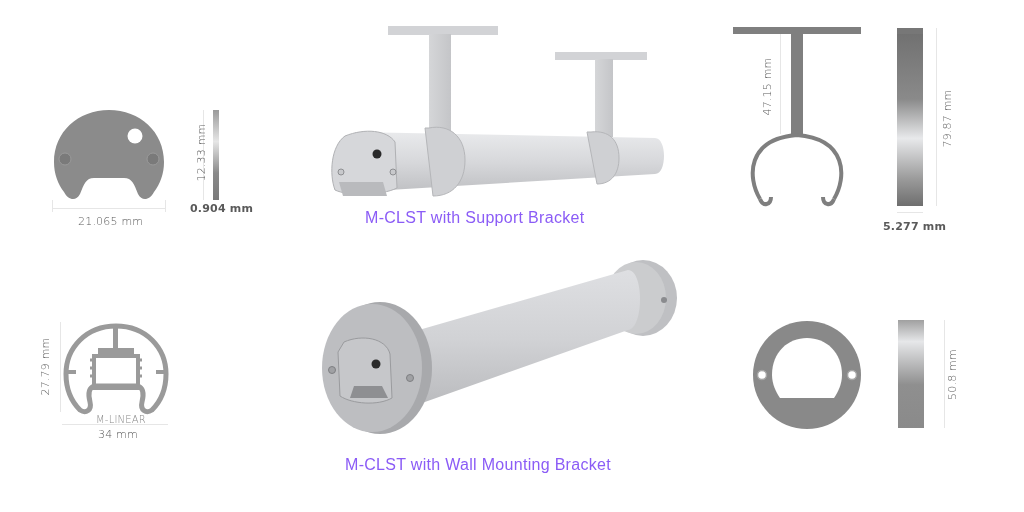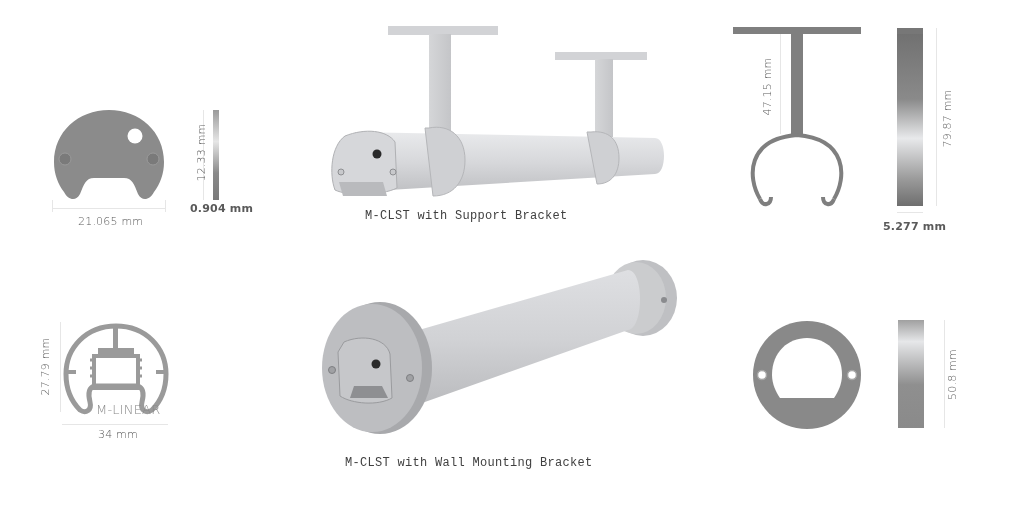--- a/index.html
+++ b/index.html
@@ -1,19 +1,19 @@
 <!DOCTYPE html>
 <html><head>
 <meta charset="utf-8">
 <style>
   html,body{margin:0;padding:0;background:#ffffff;}
   body{width:1024px;height:512px;position:relative;overflow:hidden;font-family:"Liberation Sans",sans-serif;color:#555;}
   .dim{position:absolute;font-size:11px;color:#5a5a5a;letter-spacing:0.2px;white-space:nowrap;font-family:"DejaVu Sans",sans-serif;font-weight:300;}
   .vert{transform:rotate(-90deg);transform-origin:center center;}
-  .caption{position:absolute;font-size:12px;color:#404040;white-space:nowrap;font-family:Liberation Mono, monospace;letter-spacing:0.3px;}
+  .caption{position:absolute;font-size:16px;color:#8b5cf6;white-space:nowrap;font-family:Liberation Sans, sans-serif;letter-spacing:0.3px;}
   .line{position:absolute;background:#e6e6e6;}
   svg{position:absolute;overflow:visible;}
 </style>
 </head>
 <body>
 
 <div>
   <svg style="left:52px;top:108px;" width="114" height="96" viewBox="0 0 114 96">
     <path d="M57 2 C88 2 112 24 112 54 C112 66 108 76 102 84 C98 92 90 94 86 86 C82 76 80 70 72 70 L42 70 C34 70 32 76 28 86 C24 94 16 92 12 84 C6 76 2 66 2 54 C2 24 26 2 57 2 Z" fill="#8b8b8b"></path>
     <circle cx="83" cy="28" r="7.5" fill="#ffffff"></circle>
@@ -106,21 +106,21 @@
 
 <div>
   <svg style="left:62px;top:322px;" width="108" height="92" viewBox="0 0 108 92">
     <path d="M54 4 C84 4 104 26 104 52 C104 68 98 80 90 88 C84 92 78 88 80 80 C82 72 82 66 76 64 L32 64 C26 66 26 72 28 80 C30 88 24 92 18 88 C10 80 4 68 4 52 C4 26 24 4 54 4 Z" fill="none" stroke="#9a9a9a" stroke-width="5"></path>
     <rect x="51" y="4" width="5" height="24" fill="#9a9a9a"></rect>
     <rect x="36" y="26" width="36" height="8" fill="#9a9a9a"></rect>
     <rect x="32" y="34" width="44" height="32" fill="none" stroke="#9a9a9a" stroke-width="4"></rect>
     <path d="M28 38 L32 38 M28 46 L32 46 M28 54 L32 54 M76 38 L80 38 M76 46 L80 46 M76 54 L80 54" stroke="#9a9a9a" stroke-width="3"></path>
     <path d="M4 50 L14 50 M94 50 L104 50" stroke="#9a9a9a" stroke-width="4"></path>
   </svg>
-  <div class="dim" style="left:96px;top:402px;font-size:13px;color:#8a8a8a;">M-LINEAR</div>
+  <div class="dim" style="left:96px;top:414px;font-size:10px;color:#8a8a8a;">M-LINEAR</div>
   <div class="line" style="left:60px;top:322px;width:1px;height:90px;"></div>
   <div class="dim vert" style="left:10px;top:360px;width:70px;text-align:center;">27.79 mm</div>
   <div class="line" style="left:62px;top:424px;width:106px;height:1px;"></div>
   <div class="dim" style="left:98px;top:428px;">34 mm</div>
 </div>
 
 <div>
   <svg style="left:318px;top:258px;" width="362" height="180" viewBox="0 0 362 180">
     <defs>
       <linearGradient id="gTube2" x1="0" y1="0" x2="0" y2="1">

